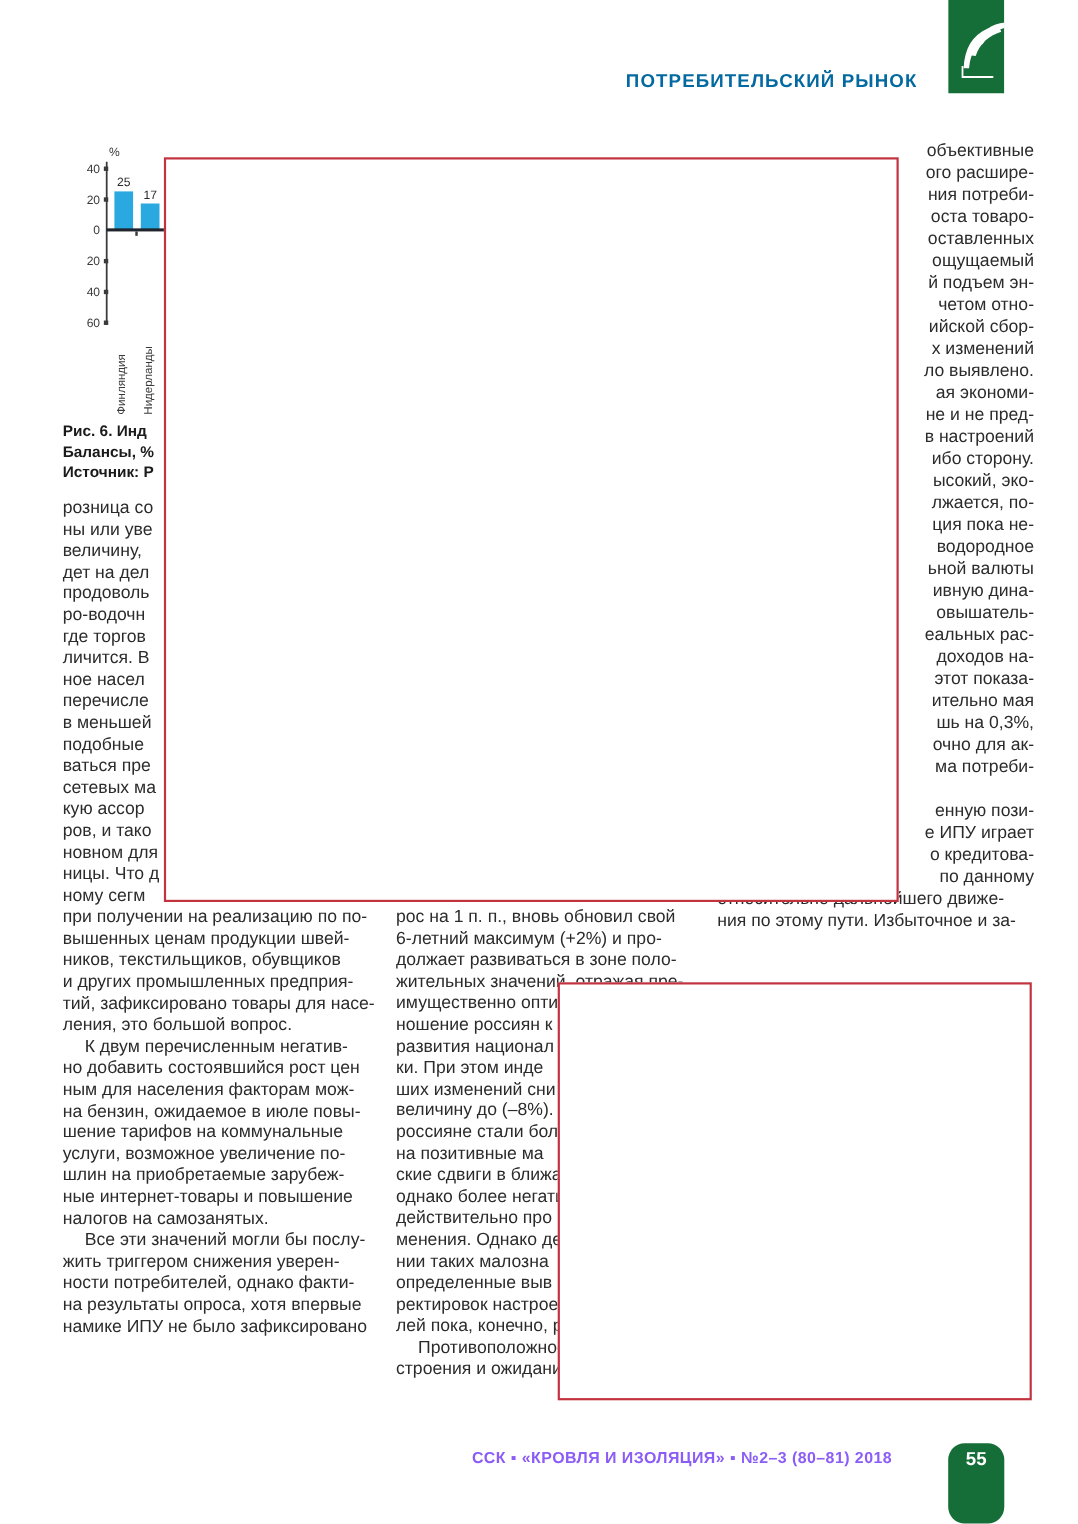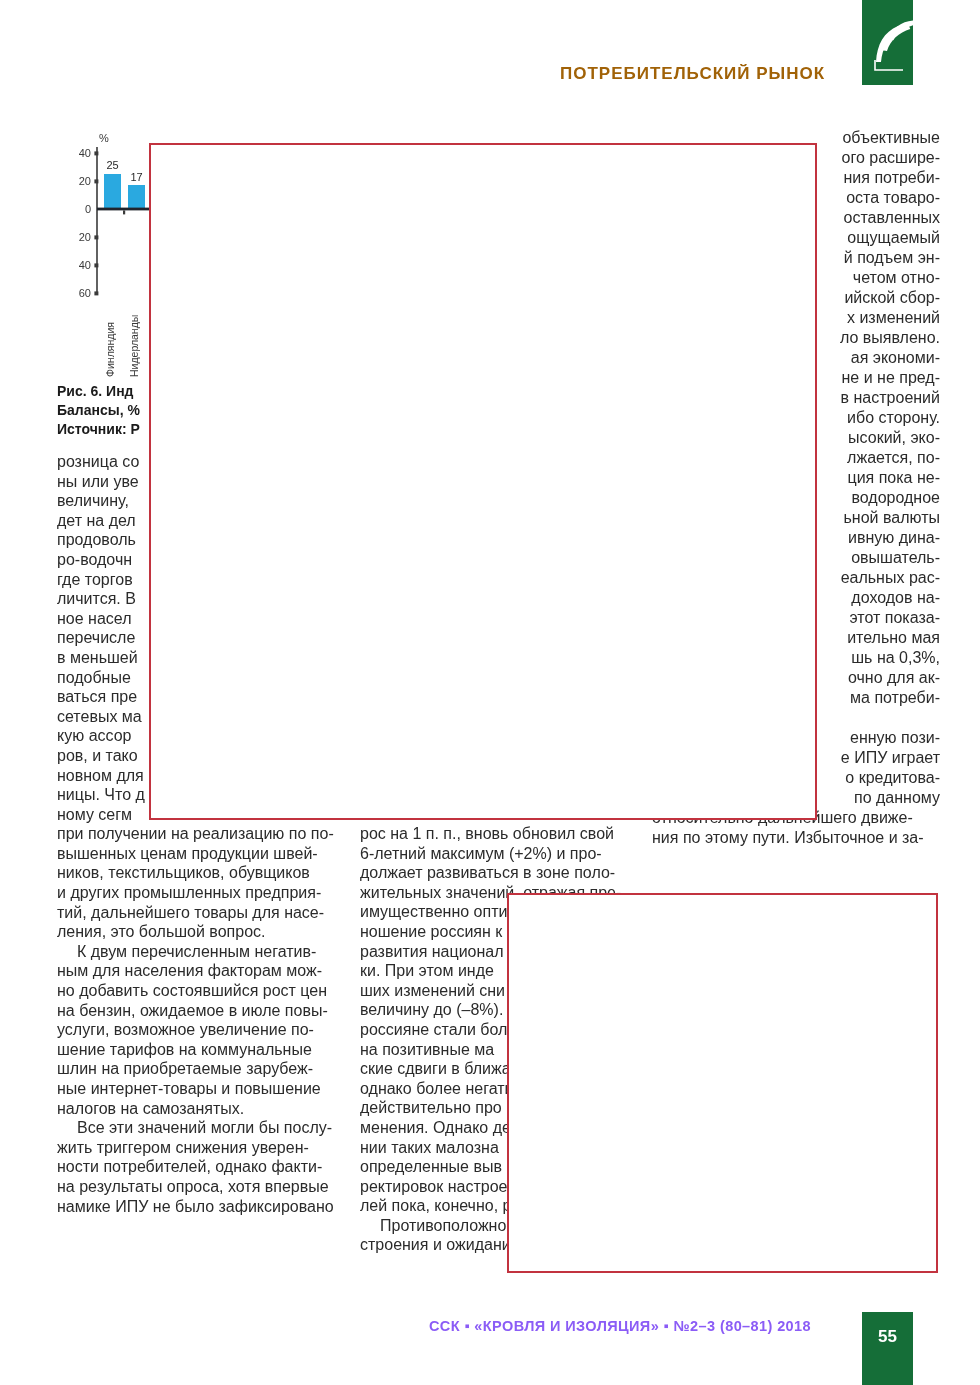--- a/index.html
+++ b/index.html
@@ -4,22 +4,22 @@
 <style>
   html,body { margin:0; padding:0; }
   body {
     width:980px; height:1385px; position:relative; overflow:hidden;
     background:#ffffff;
     font-family:"Liberation Sans", sans-serif;
   }
   
   .section-label {
     position:absolute; top:64px; left:560px; width:283px;
-    text-align:left; font-size:17px; font-weight:700;
-    letter-spacing:1px; color:#a16207;
+    text-align:center; font-size:17px; font-weight:700;
+    letter-spacing:1px; color:#0369a1;
   }
   .logo-box { position:absolute; left:862px; top:0; width:51px; height:85px; }
   
   .chart-svg { position:absolute; left:62px; top:125px; }
   .ctick { font-size:11px; fill:#3a3a3a; font-family:"Liberation Sans",sans-serif; }
   .cval  { font-size:11px; fill:#2a2a2a; font-family:"Liberation Sans",sans-serif; }
   .ccat  { font-size:10.5px; fill:#3a3a3a; font-family:"Liberation Sans",sans-serif; }
   
   .fig-caption {
     position:absolute; left:57px; top:382px; width:290px;
@@ -45,21 +45,21 @@
   #mask-2 { left:507px; top:893px; width:431px; height:380px; }
   
   .footer-line {
     position:absolute; top:1318px; left:395px; width:450px;
     text-align:center; font-size:14.5px; font-weight:700;
     letter-spacing:0.4px; color:#8b5cf6;
   }
   .page-badge {
     position:absolute; left:862px; top:1312px; width:51px; height:73px;
     background:#156e38; color:#ffffff; font-size:17px; font-weight:700;
-    text-align:center; box-sizing:border-box; padding-top:15px;
+    text-align:center; box-sizing:border-box; padding-top:5px;border-radius:15px;
   }
 </style>
 </head>
 <body>
 
 <div class="section-label">ПОТРЕБИТЕЛЬСКИЙ РЫНОК</div>
 
 <div class="logo-box">
   <svg width="51" height="85" viewBox="0 0 51 85">
     <rect x="0" y="0" width="51" height="85" fill="#156e38"></rect>
@@ -117,28 +117,28 @@
     <div>сетевых ма</div>
     <div>кую ассор</div>
     <div>ров, и тако</div>
     <div>новном для</div>
     <div>ницы. Что д</div>
     <div>ному сегм</div>
     <div>при получении на реализацию по по-</div>
     <div>вышенных ценам продукции швей-</div>
     <div>ников, текстильщиков, обувщиков</div>
     <div>и других промышленных предприя-</div>
-    <div>тий, дальнейшего товары для насе-</div>
+    <div>тий, зафиксировано товары для насе-</div>
     <div>ления, это большой вопрос.</div>
     <div class="i">К двум перечисленным негатив-</div>
+    <div>но добавить состоявшийся рост цен</div>
     <div>ным для населения факторам мож-</div>
-    <div>но добавить состоявшийся рост цен</div>
     <div>на бензин, ожидаемое в июле повы-</div>
+    <div>шение тарифов на коммунальные</div>
     <div>услуги, возможное увеличение по-</div>
-    <div>шение тарифов на коммунальные</div>
     <div>шлин на приобретаемые зарубеж-</div>
     <div>ные интернет-товары и повышение</div>
     <div>налогов на самозанятых.</div>
     <div class="i">Все эти значений могли бы послу-</div>
     <div>жить триггером снижения уверен-</div>
     <div>ности потребителей, однако факти-</div>
     <div>на результаты опроса, хотя впервые</div>
     <div>намике ИПУ не было зафиксировано</div>
   </div>
 <div id="col-mid" class="col">

